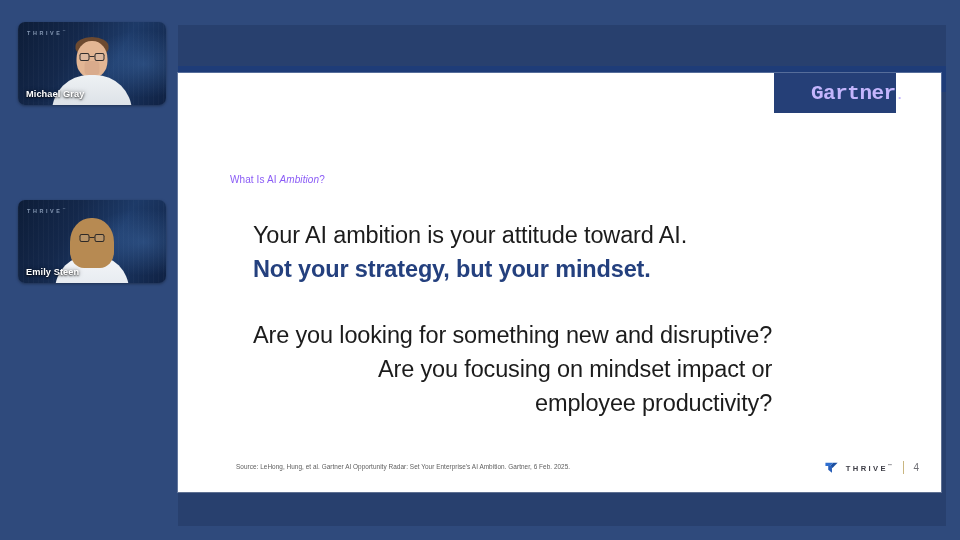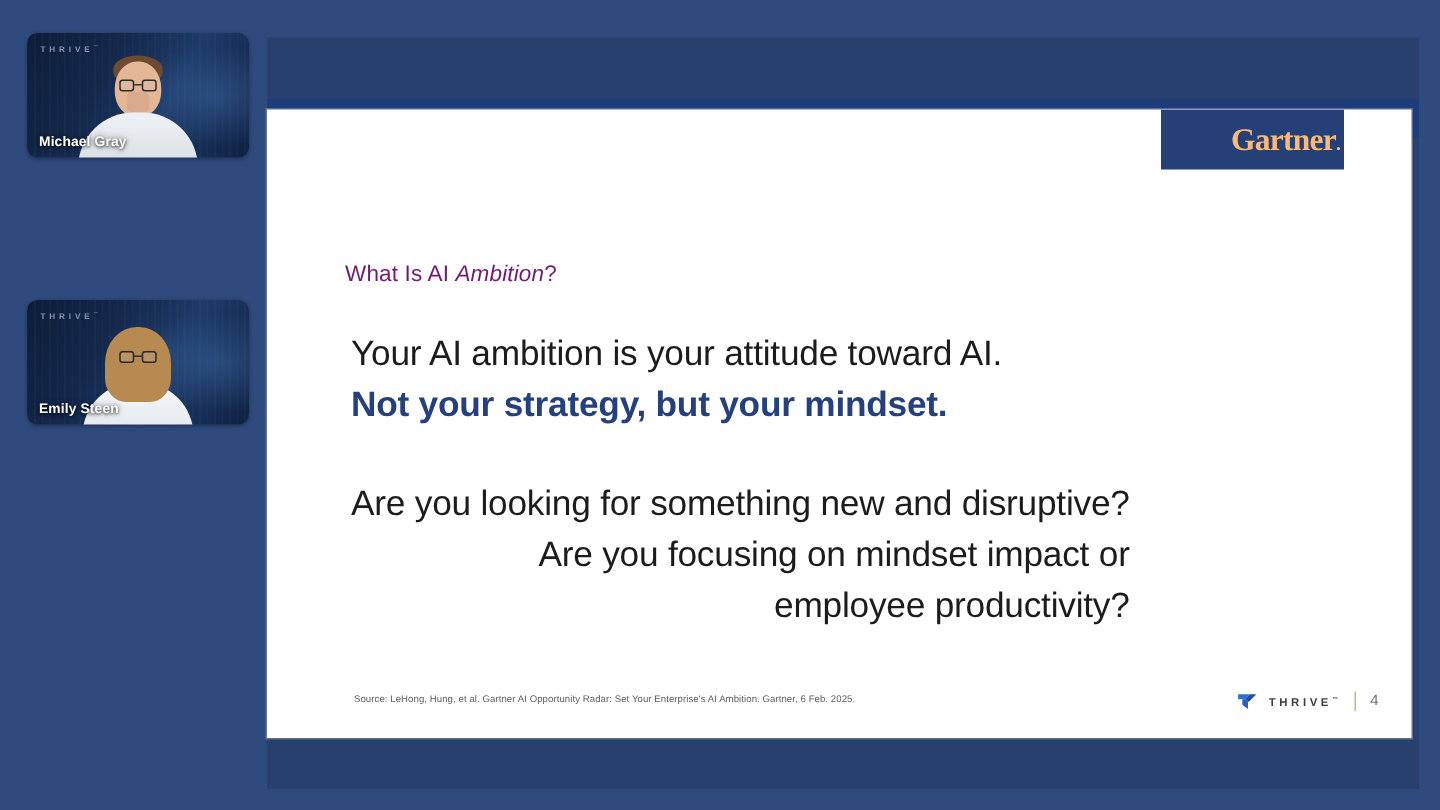--- a/index.html
+++ b/index.html
@@ -192,54 +192,55 @@
     position: absolute;
     right: 45px; top: 0px;
     width: 122px;
     height: 40px;
     background: #253f77;
     display: flex;
     align-items: center;
     justify-content: center;
   }
   #gartner-logo .gt {
-    color: #fdba74;
+    color: #c4b5fd;
     font-size: 21px;
     font-weight: 700;
     letter-spacing: -.5px;
-    font-family: Liberation Serif, serif;
+    font-family: Liberation Mono, monospace;
     margin-left: 44px;
   }
   #gartner-logo .gt span.dot { font-size: 13px; }
 
   
   .slide-title {
     position: absolute;
     left: 52px; top: 101px;
-    font-size: 15px;
-    color: #701a75;
+    font-size: 10px;
+    color: #8b5cf6;
     letter-spacing: .1px;
     white-space: nowrap;
   }
   .slide-title em { font-style: italic; }
 
   .body-block {
     position: absolute;
     left: 56px;
     color: #1a1a1a;
   }
   #body-a { top: 145px; }
   #body-b { top: 245px; text-align: right; }
 
   .body-line {
     font-size: 23.5px;
     line-height: 34px;
     letter-spacing: -.15px;
     color: #1c1c1c;
     white-space: nowrap;
+    margin-left: 19px;
   }
   .body-line.accent {
     color: #24407e;
     font-weight: 700;
   }
 
   
   .slide-source {
     position: absolute;
     left: 58px; bottom: 22px;

